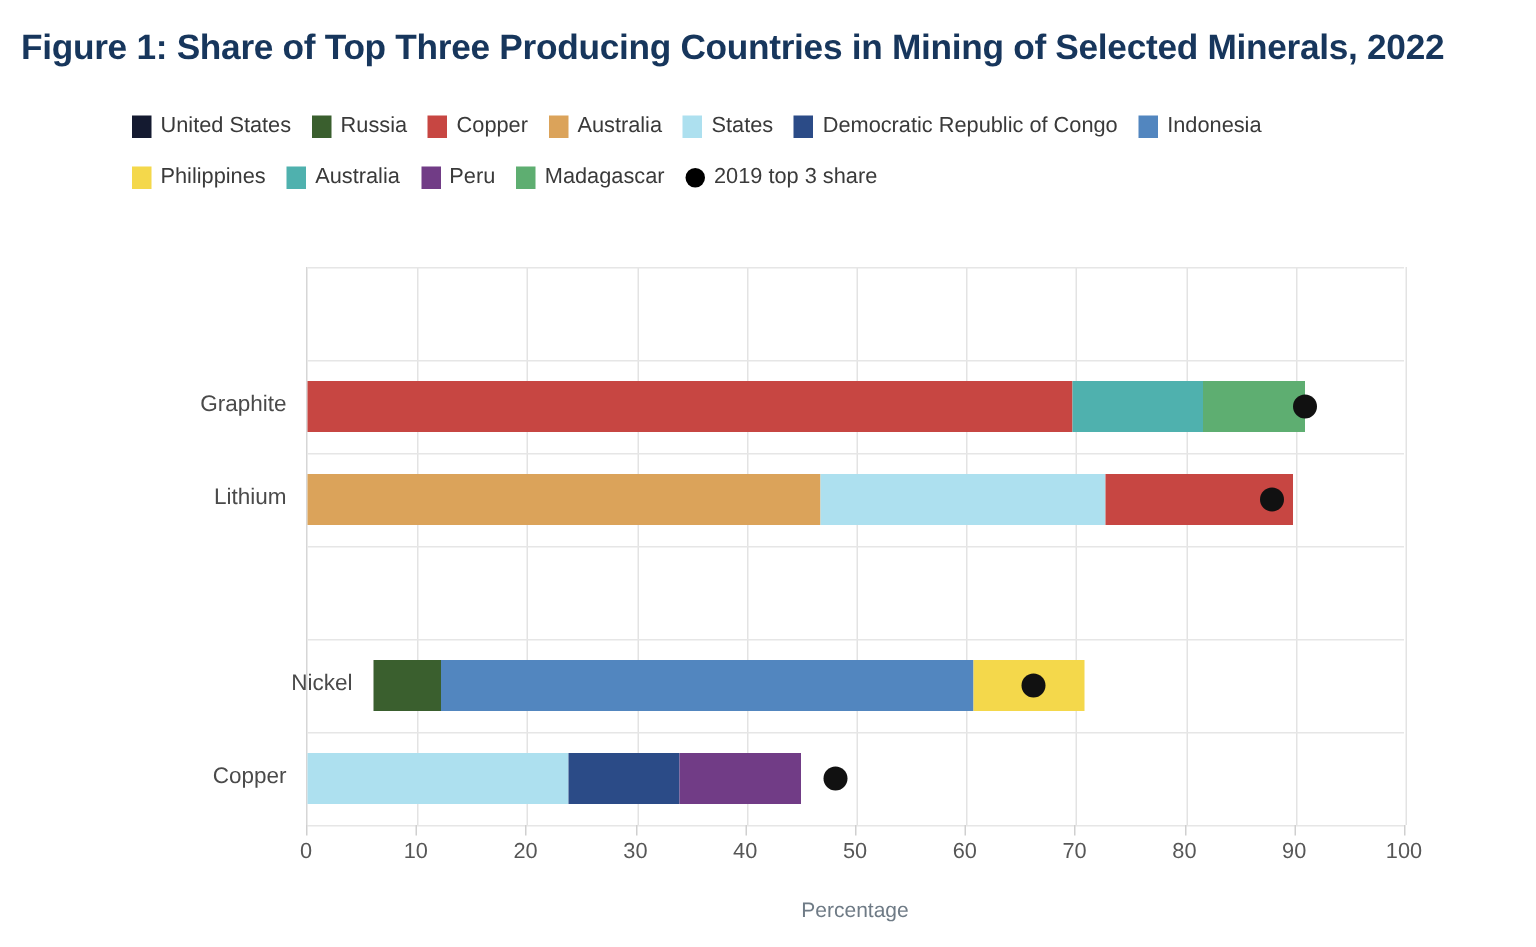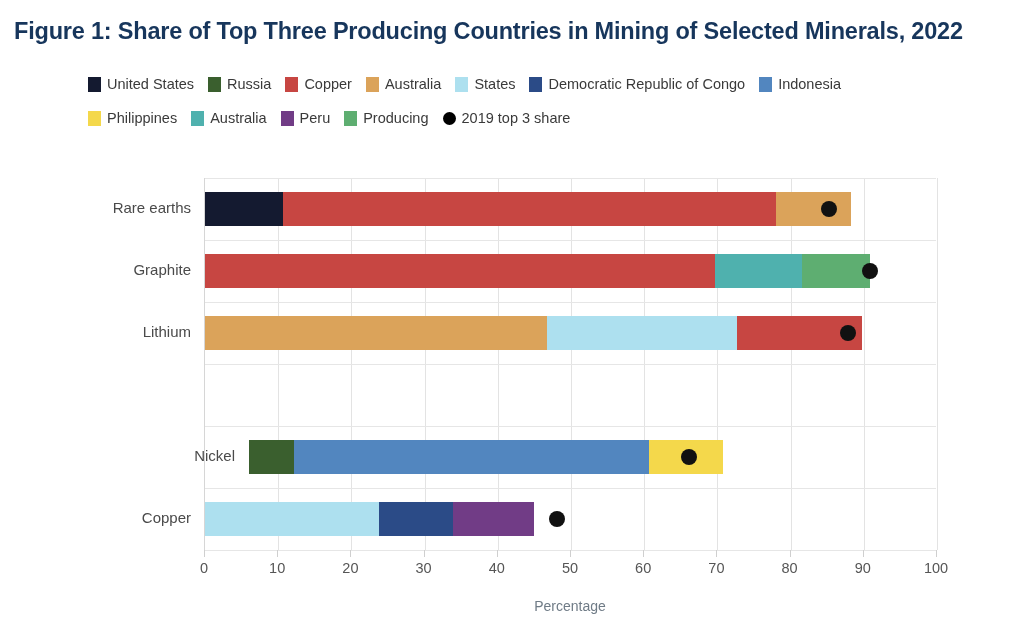--- a/index.html
+++ b/index.html
@@ -192,50 +192,41 @@
         <div class="legend-item">
           <span class="legend-swatch" style="background: rgb(79, 177, 174);"></span>
           <span class="legend-label">Australia</span>
         </div>
         <div class="legend-item">
           <span class="legend-swatch" style="background: rgb(113, 60, 134);"></span>
           <span class="legend-label">Peru</span>
         </div>
         <div class="legend-item">
           <span class="legend-swatch" style="background: rgb(94, 174, 113);"></span>
-          <span class="legend-label">Producing</span>
+          <span class="legend-label">Madagascar</span>
         </div>
         <div class="legend-item">
           <span class="legend-dot"></span>
           <span class="legend-label">2019 top 3 share</span>
         </div>
       </div>
     </div>
 
   <div id="plot">
       <div class="gridline" style="left: 73.2px;"></div>
       <div class="gridline" style="left: 146.4px;"></div>
       <div class="gridline" style="left: 219.6px;"></div>
       <div class="gridline" style="left: 292.8px;"></div>
       <div class="gridline" style="left: 366px;"></div>
       <div class="gridline" style="left: 439.2px;"></div>
       <div class="gridline" style="left: 512.4px;"></div>
       <div class="gridline" style="left: 585.6px;"></div>
       <div class="gridline" style="left: 658.8px;"></div>
       <div class="gridline" style="left: 732px;"></div>
       <div class="rowline" style="top: 0px;"></div>
-      <div class="bar-row" style="top: 0px;">
-        <div class="ylabel">Rare earths</div>
-        <div class="bar" style="width: 645.624px;">
-          <div class="seg" title="United States: 10.7%" style="left: 0px; width: 78.324px; background: rgb(20, 26, 48);"></div>
-          <div class="seg" title="China: 67.3%" style="left: 78.324px; width: 492.636px; background: rgb(199, 70, 66);"></div>
-          <div class="seg" title="Australia: 10.2%" style="left: 570.96px; width: 74.664px; background: rgb(219, 163, 90);"></div>
-        </div>
-        <div class="marker" title="2019 top 3 share: 85.3%" style="left: 624.396px;"></div>
-      </div>
       <div class="rowline" style="top: 62px;"></div>
       <div class="bar-row" style="top: 62px;">
         <div class="ylabel">Graphite</div>
         <div class="bar" style="width: 664.656px;">
           <div class="seg" title="China: 69.7%" style="left: 0px; width: 510.204px; background: rgb(199, 70, 66);"></div>
           <div class="seg" title="Mozambique: 11.9%" style="left: 510.204px; width: 87.108px; background: rgb(79, 177, 174);"></div>
           <div class="seg" title="Madagascar: 9.2%" style="left: 597.312px; width: 67.344px; background: rgb(94, 174, 113);"></div>
         </div>
         <div class="marker" title="2019 top 3 share: 90.8%" style="left: 664.656px;"></div>
       </div>

